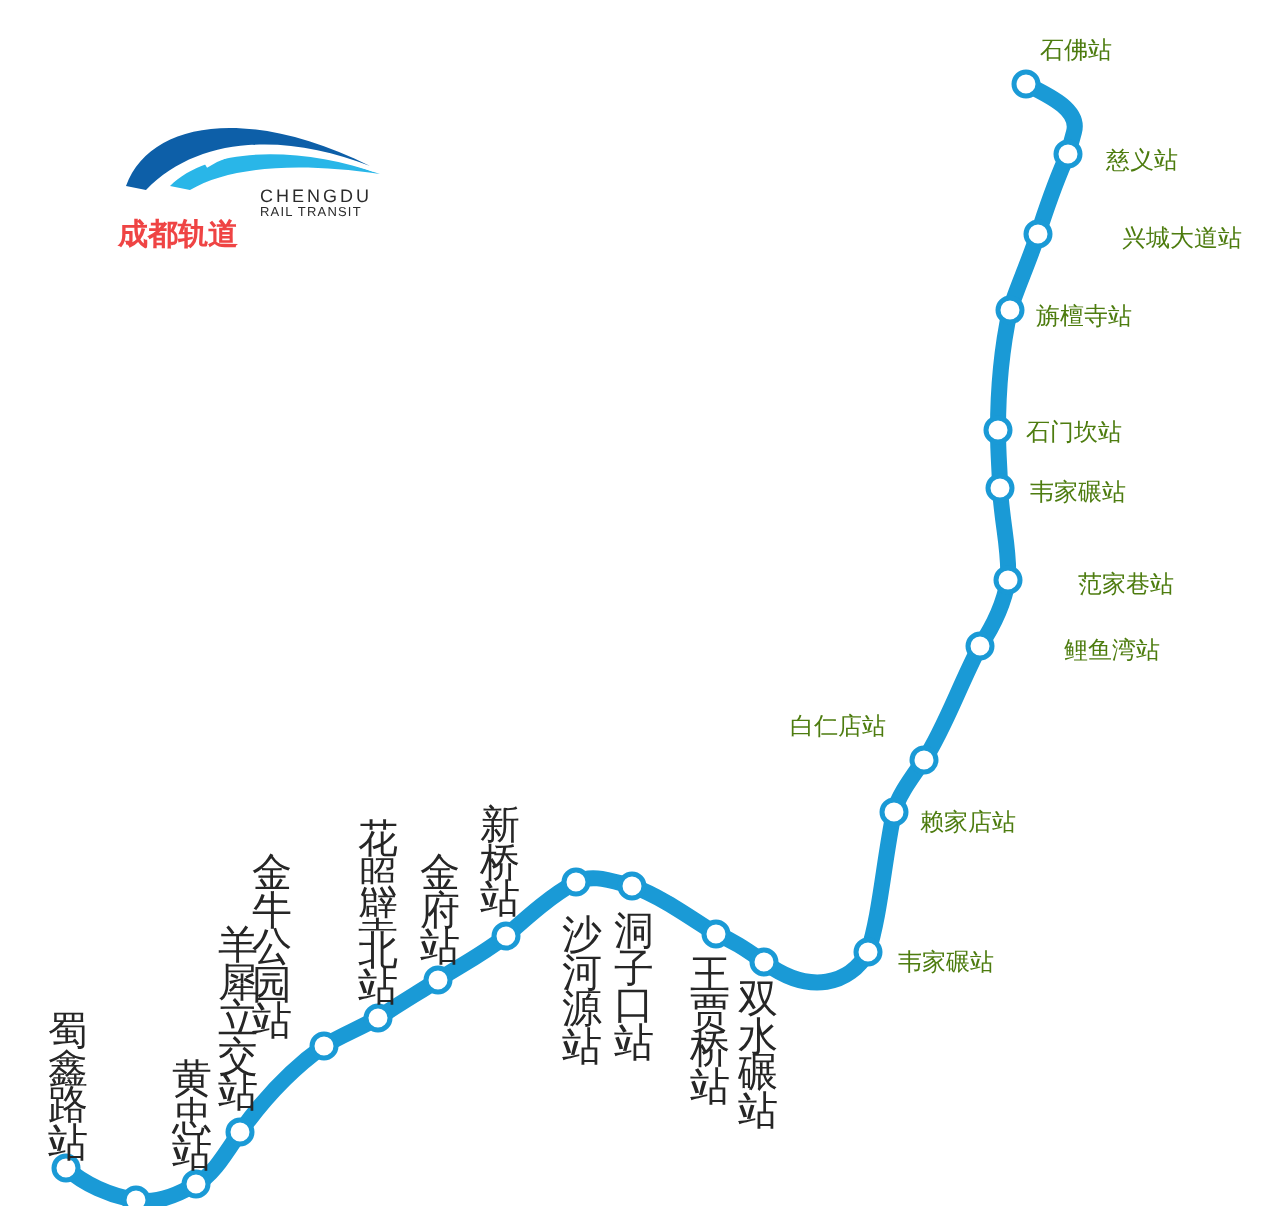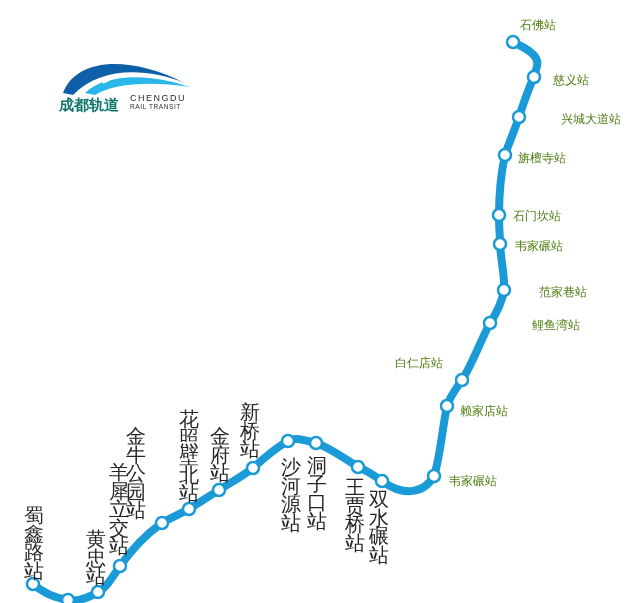--- a/index.html
+++ b/index.html
@@ -1,21 +1,21 @@
 <!DOCTYPE html>
 <html><head>
 <meta charset="utf-8">
 <style>
   html, body { margin: 0; padding: 0; background: #ffffff; }
   #root { position: relative; width: 640px; height: 603px; overflow: hidden; background: #ffffff; font-family: "DejaVu Sans", sans-serif; color: #2a2a2a; }
   svg.map { position: absolute; left: 0; top: 0; }
   .lbl { position: absolute; font-size: 12px; line-height: 18px; color: #4d7c0f; white-space: nowrap; }
   .vlbl { position: absolute; font-size: 20px; line-height: 18.5px; width: 18px; color: #262626; white-space: normal; word-break: break-all; text-align: center; }
   .logo { position: absolute; left: 55px; top: 55px; width: 140px; height: 55px; }
-  .logo-cn { position: absolute; left: 59px; top: 96px; font-size: 15px; font-weight: bold; color: #0f766e; letter-spacing: 0px; }
+  .logo-cn { position: absolute; left: 59px; top: 108px; font-size: 15px; font-weight: bold; color: #ef4444; letter-spacing: 0px; }
   .logo-en1 { position: absolute; left: 130px; top: 93px; font-size: 9px; color: #2b2b2b; letter-spacing: 1.5px; font-family: "Liberation Sans", sans-serif; }
   .logo-en2 { position: absolute; left: 130px; top: 103px; font-size: 6.5px; color: #2b2b2b; letter-spacing: 0.6px; font-family: "Liberation Sans", sans-serif; }
 </style>
 </head>
 <body>
 
 <div id="root">
 
   <svg class="logo" viewBox="0 0 140 55" width="140" height="55">
     <path d="M8 38 C 20 5, 70 -2, 130 28 C 90 12, 45 12, 18 40 Z" fill="#0d5fa8"></path>

